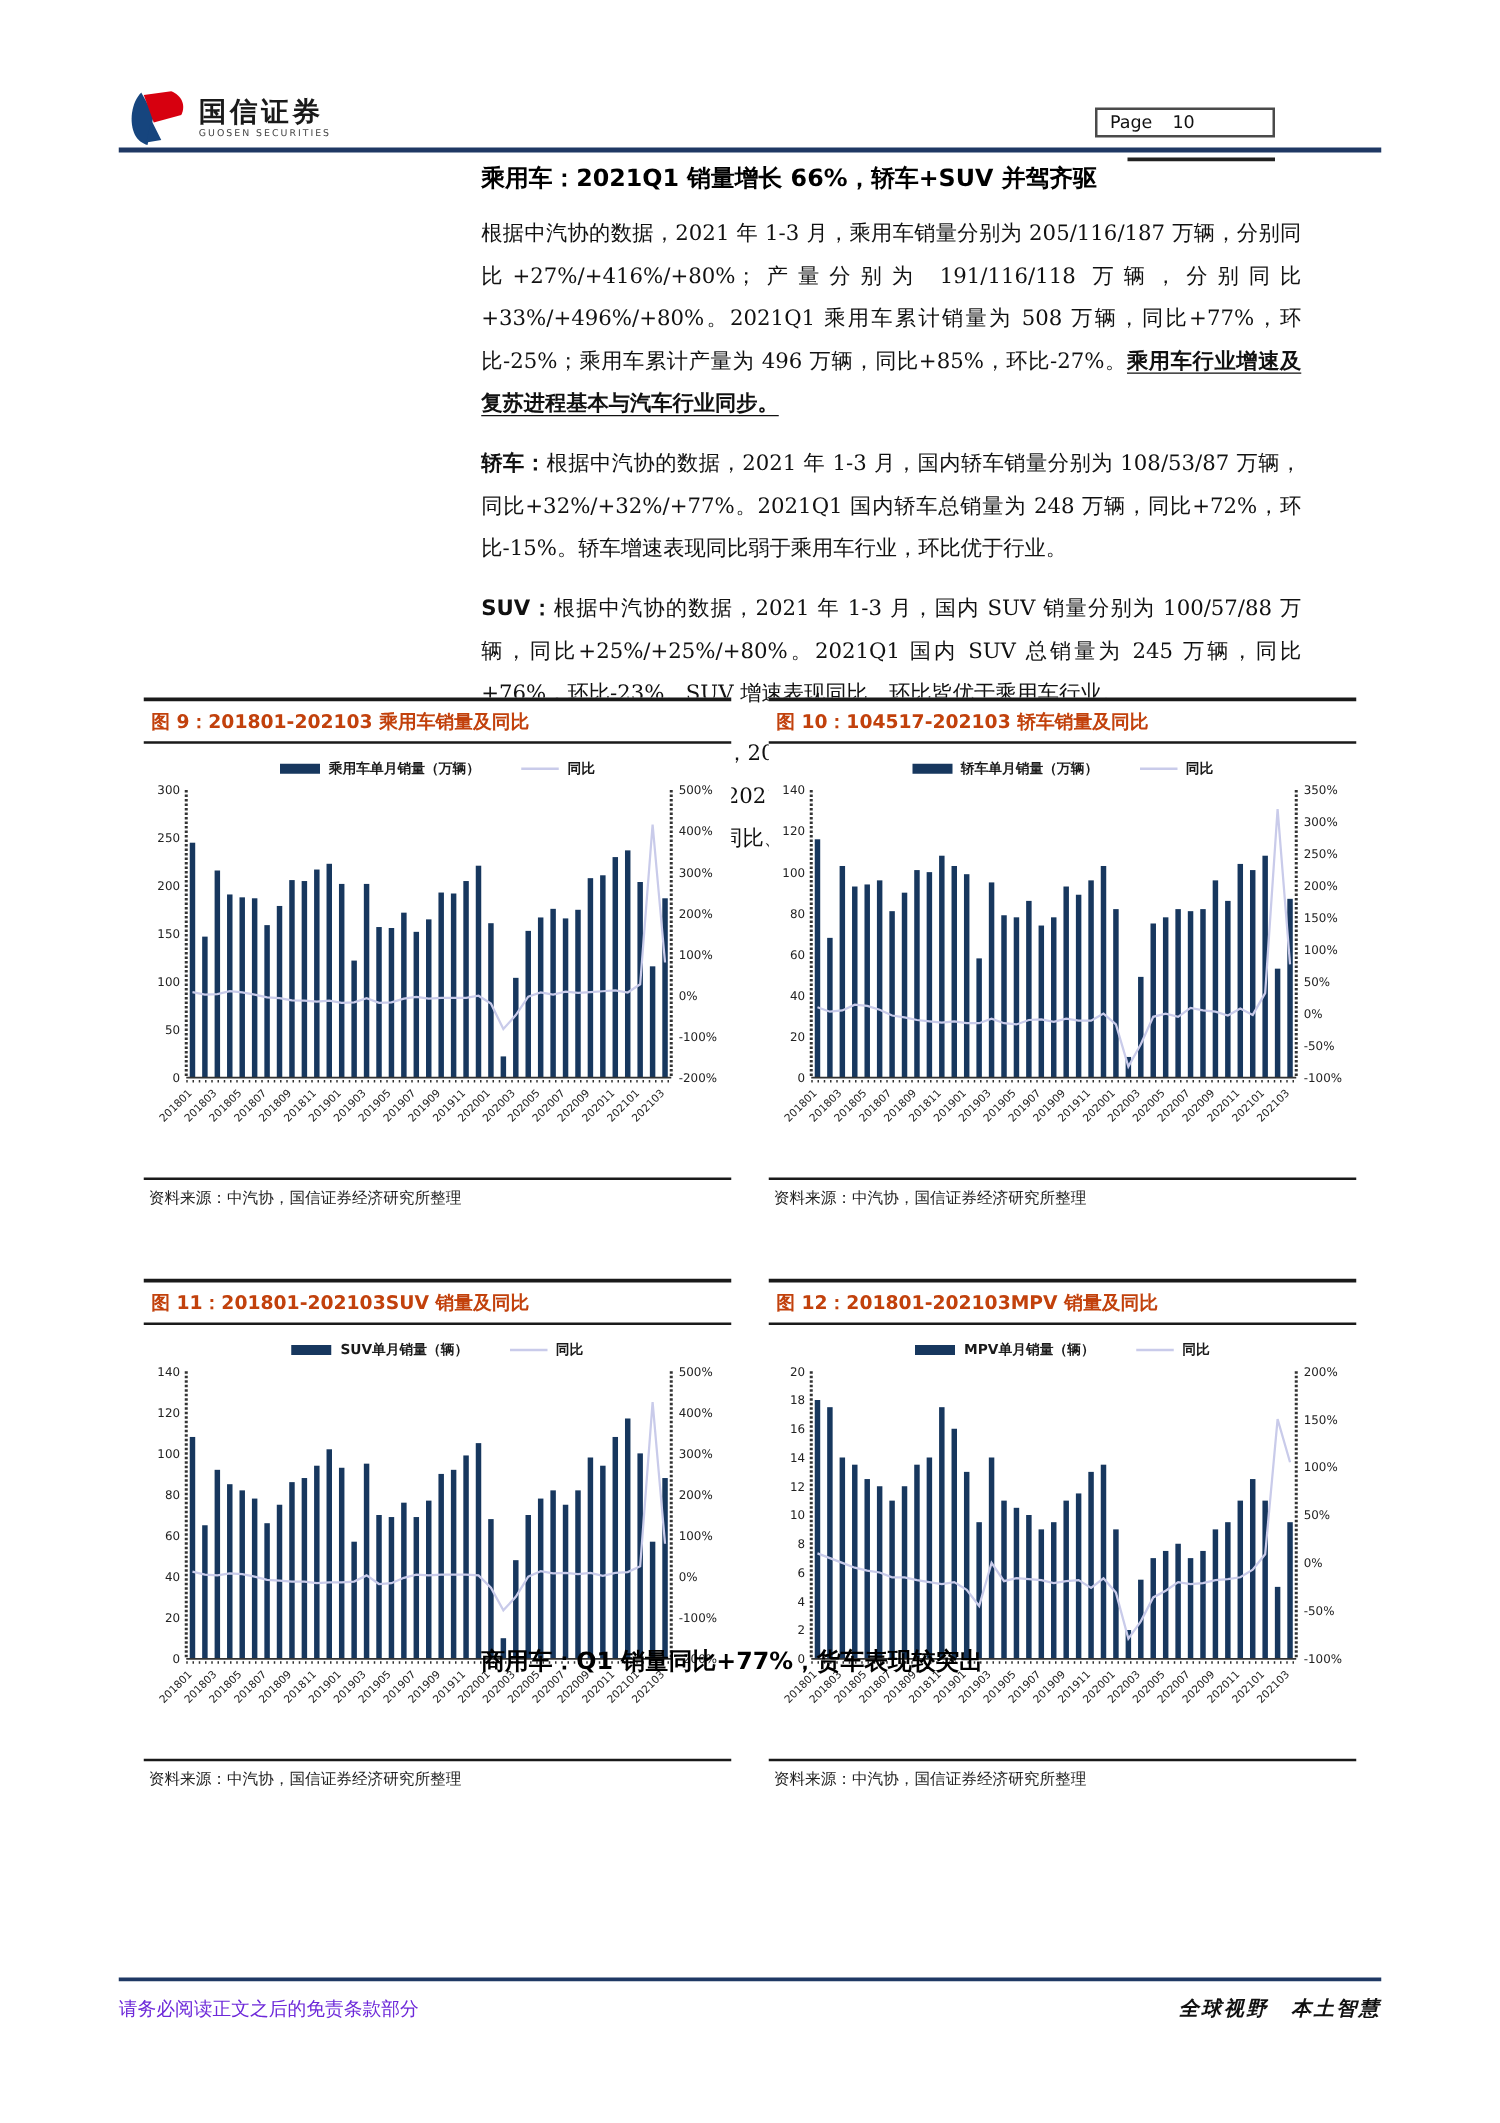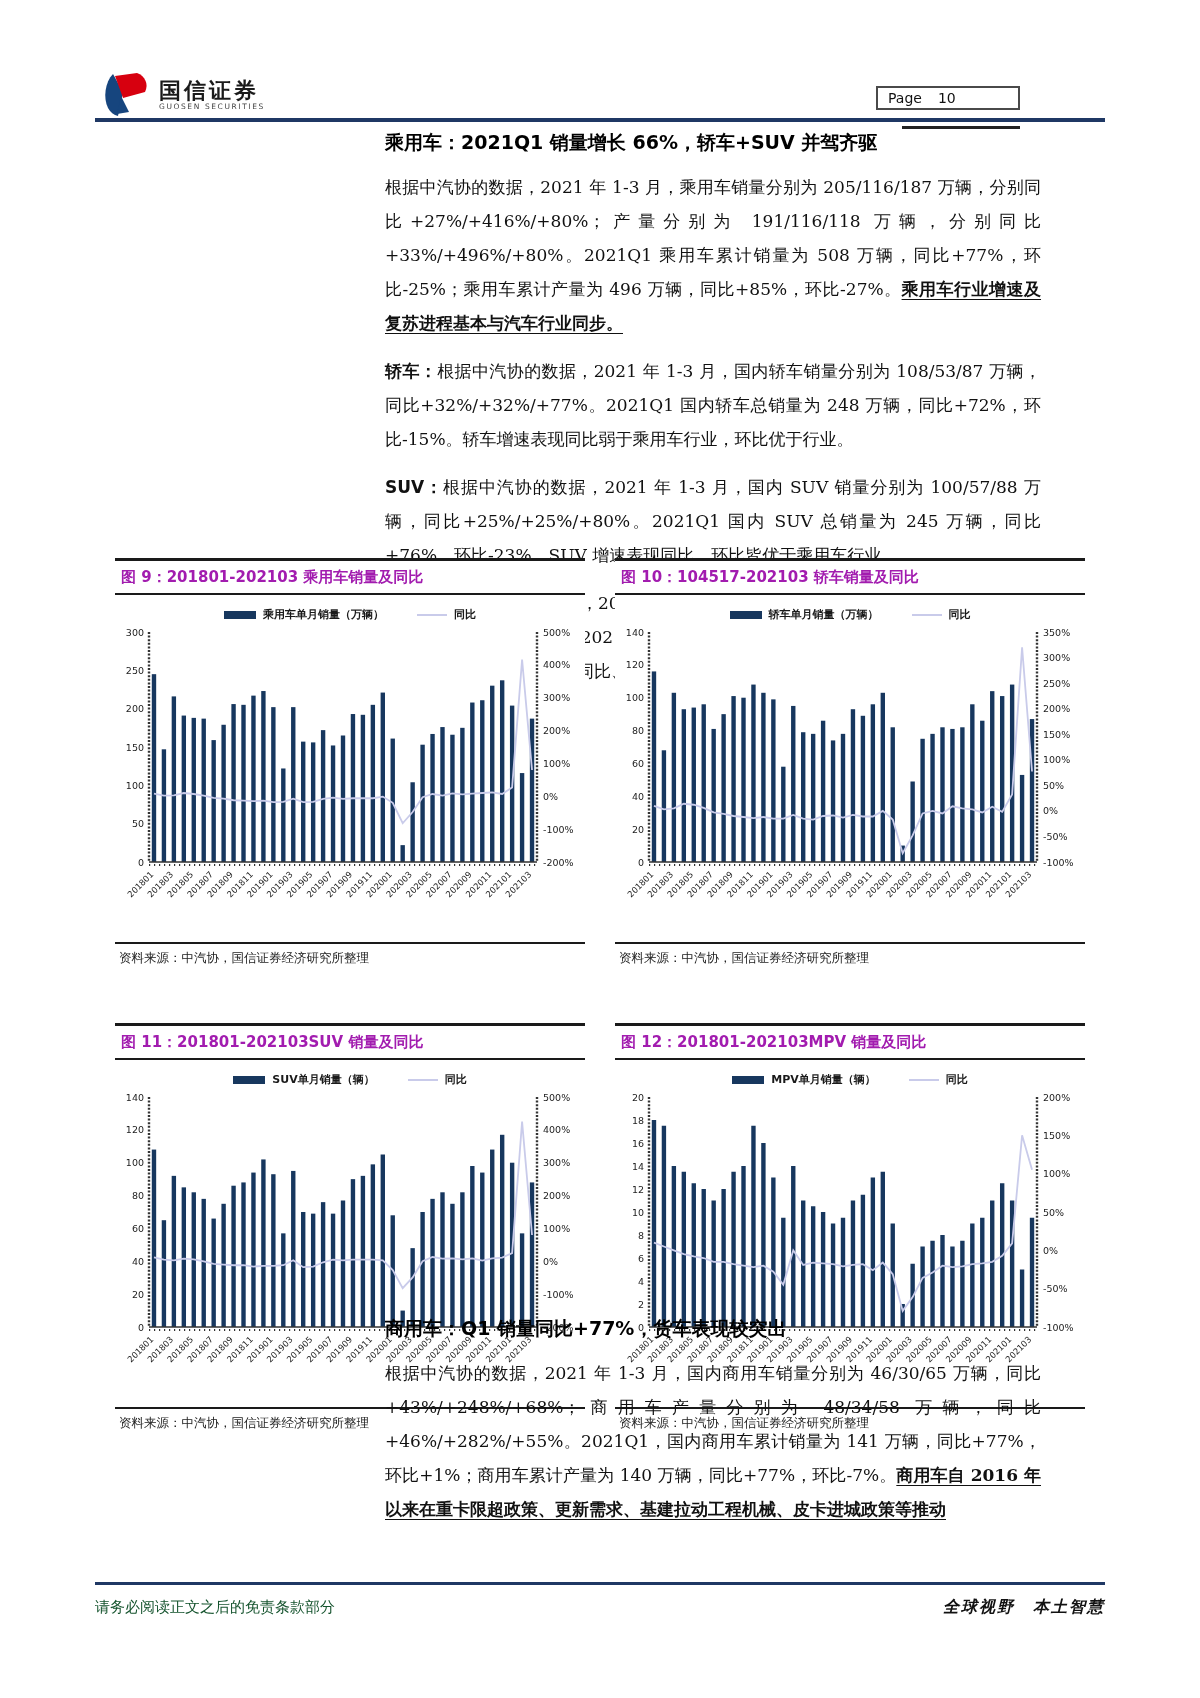--- a/index.html
+++ b/index.html
@@ -23,32 +23,32 @@
   .textcol { position:absolute; left:385px; width:656px; }
   .textcol.top { top:130px; }
   h2.sec { font-family:"DejaVu Sans","Liberation Sans",sans-serif; font-size:19px; font-weight:bold; color:#000; margin:0 0 14px 0; }
   p.body { font-size:17px; line-height:2.0; text-align:justify; margin:0 0 14px 0; }
   p.body b.lead { font-family:"DejaVu Sans","Liberation Sans",sans-serif; }
   .emph { font-weight:bold; text-decoration:underline; text-underline-offset:4px; }
   
   .charts { position:absolute; top:558px; left:115px; width:970px;
     display:grid; grid-template-columns:1fr 1fr; column-gap:30px; row-gap:46px; }
   .chart-box { border-top:3px solid #1a1a1a; background:#fff; }
-  .chart-title { font-family:"DejaVu Sans","Liberation Sans",sans-serif; font-weight:bold; font-size:15px; color:#a21caf;
+  .chart-title { font-family:"DejaVu Sans","Liberation Sans",sans-serif; font-weight:bold; font-size:15px; color:#c2410c;
     padding:7px 6px 6px; border-bottom:2px solid #1a1a1a; }
   .legend-row { display:flex; justify-content:center; align-items:center; gap:7px; padding:12px 0 2px;
     font-family:"DejaVu Sans","Liberation Sans",sans-serif; font-weight:bold; font-size:11px; color:#1a1a1a; }
   .legend-bar { width:32px; height:8px; background:var(--bar); }
   .legend-line { width:30px; height:0; border-top:2px solid var(--lineser); margin-left:26px; }
   svg.chart { display:block; width:100%; height:auto; font-family:"DejaVu Sans","Liberation Sans",sans-serif; }
   .chart-source { border-top:2px solid #1a1a1a; margin-top:18px; padding:6px 4px 10px; font-size:12.5px; color:#222; }
   
   .footer { position:absolute; top:1582px; left:95px; right:95px; border-top:3px solid var(--navy); padding-top:12px;
     display:flex; justify-content:space-between; align-items:baseline; }
-  .footer .left { font-size:15px; color:#14532d; }
+  .footer .left { font-size:15px; color:#6d28d9; }
   .footer .right { font-size:16px; font-weight:bold; font-style:italic; color:#111; letter-spacing:2px; }
 </style>
 </head>
 <body>
 
 <div class="page">
 
   <div class="header-row">
     <div class="logo">
       <svg width="52" height="46" viewBox="0 0 52 46">
@@ -451,21 +451,20 @@
           <text transform="translate(397.1,251) rotate(-45)" text-anchor="end" font-size="8.5" fill="#222">202101</text>
           <text transform="translate(417.0,251) rotate(-45)" text-anchor="end" font-size="8.5" fill="#222">202103</text>
         </svg>
       <div class="chart-source">资料来源：中汽协，国信证券经济研究所整理</div>
     </div>
 
   </div>
 
   <div class="textcol" style="top:1316px;">
     <h2 class="sec">商用车：Q1 销量同比+77%，货车表现较突出</h2>
-    <p class="body"><span>根据中汽协的数据，2021 年 1-3 月，国内商用车销量分别为 46/30/65 万辆，同比+43%/+248%/+68%；商用车产量分别为 48/34/58 万辆，同比+46%/+282%/+55%。2021Q1，国内商用车累计销量为 141 万辆，同比+77%，环比+1%；商用车累计产量为 140 万辆，同比+77%，环比-7%。</span><b class="emph">商用车自 2016 年以来在重卡限超政策、更新需求、基建拉动工程机械、皮卡进城政策等推动</b></p>
   </div>
 
   <div class="footer">
     <span class="left">请务必阅读正文之后的免责条款部分</span>
     <span class="right">全球视野　本土智慧</span>
   </div>
 
 </div>
 
 </body></html>

